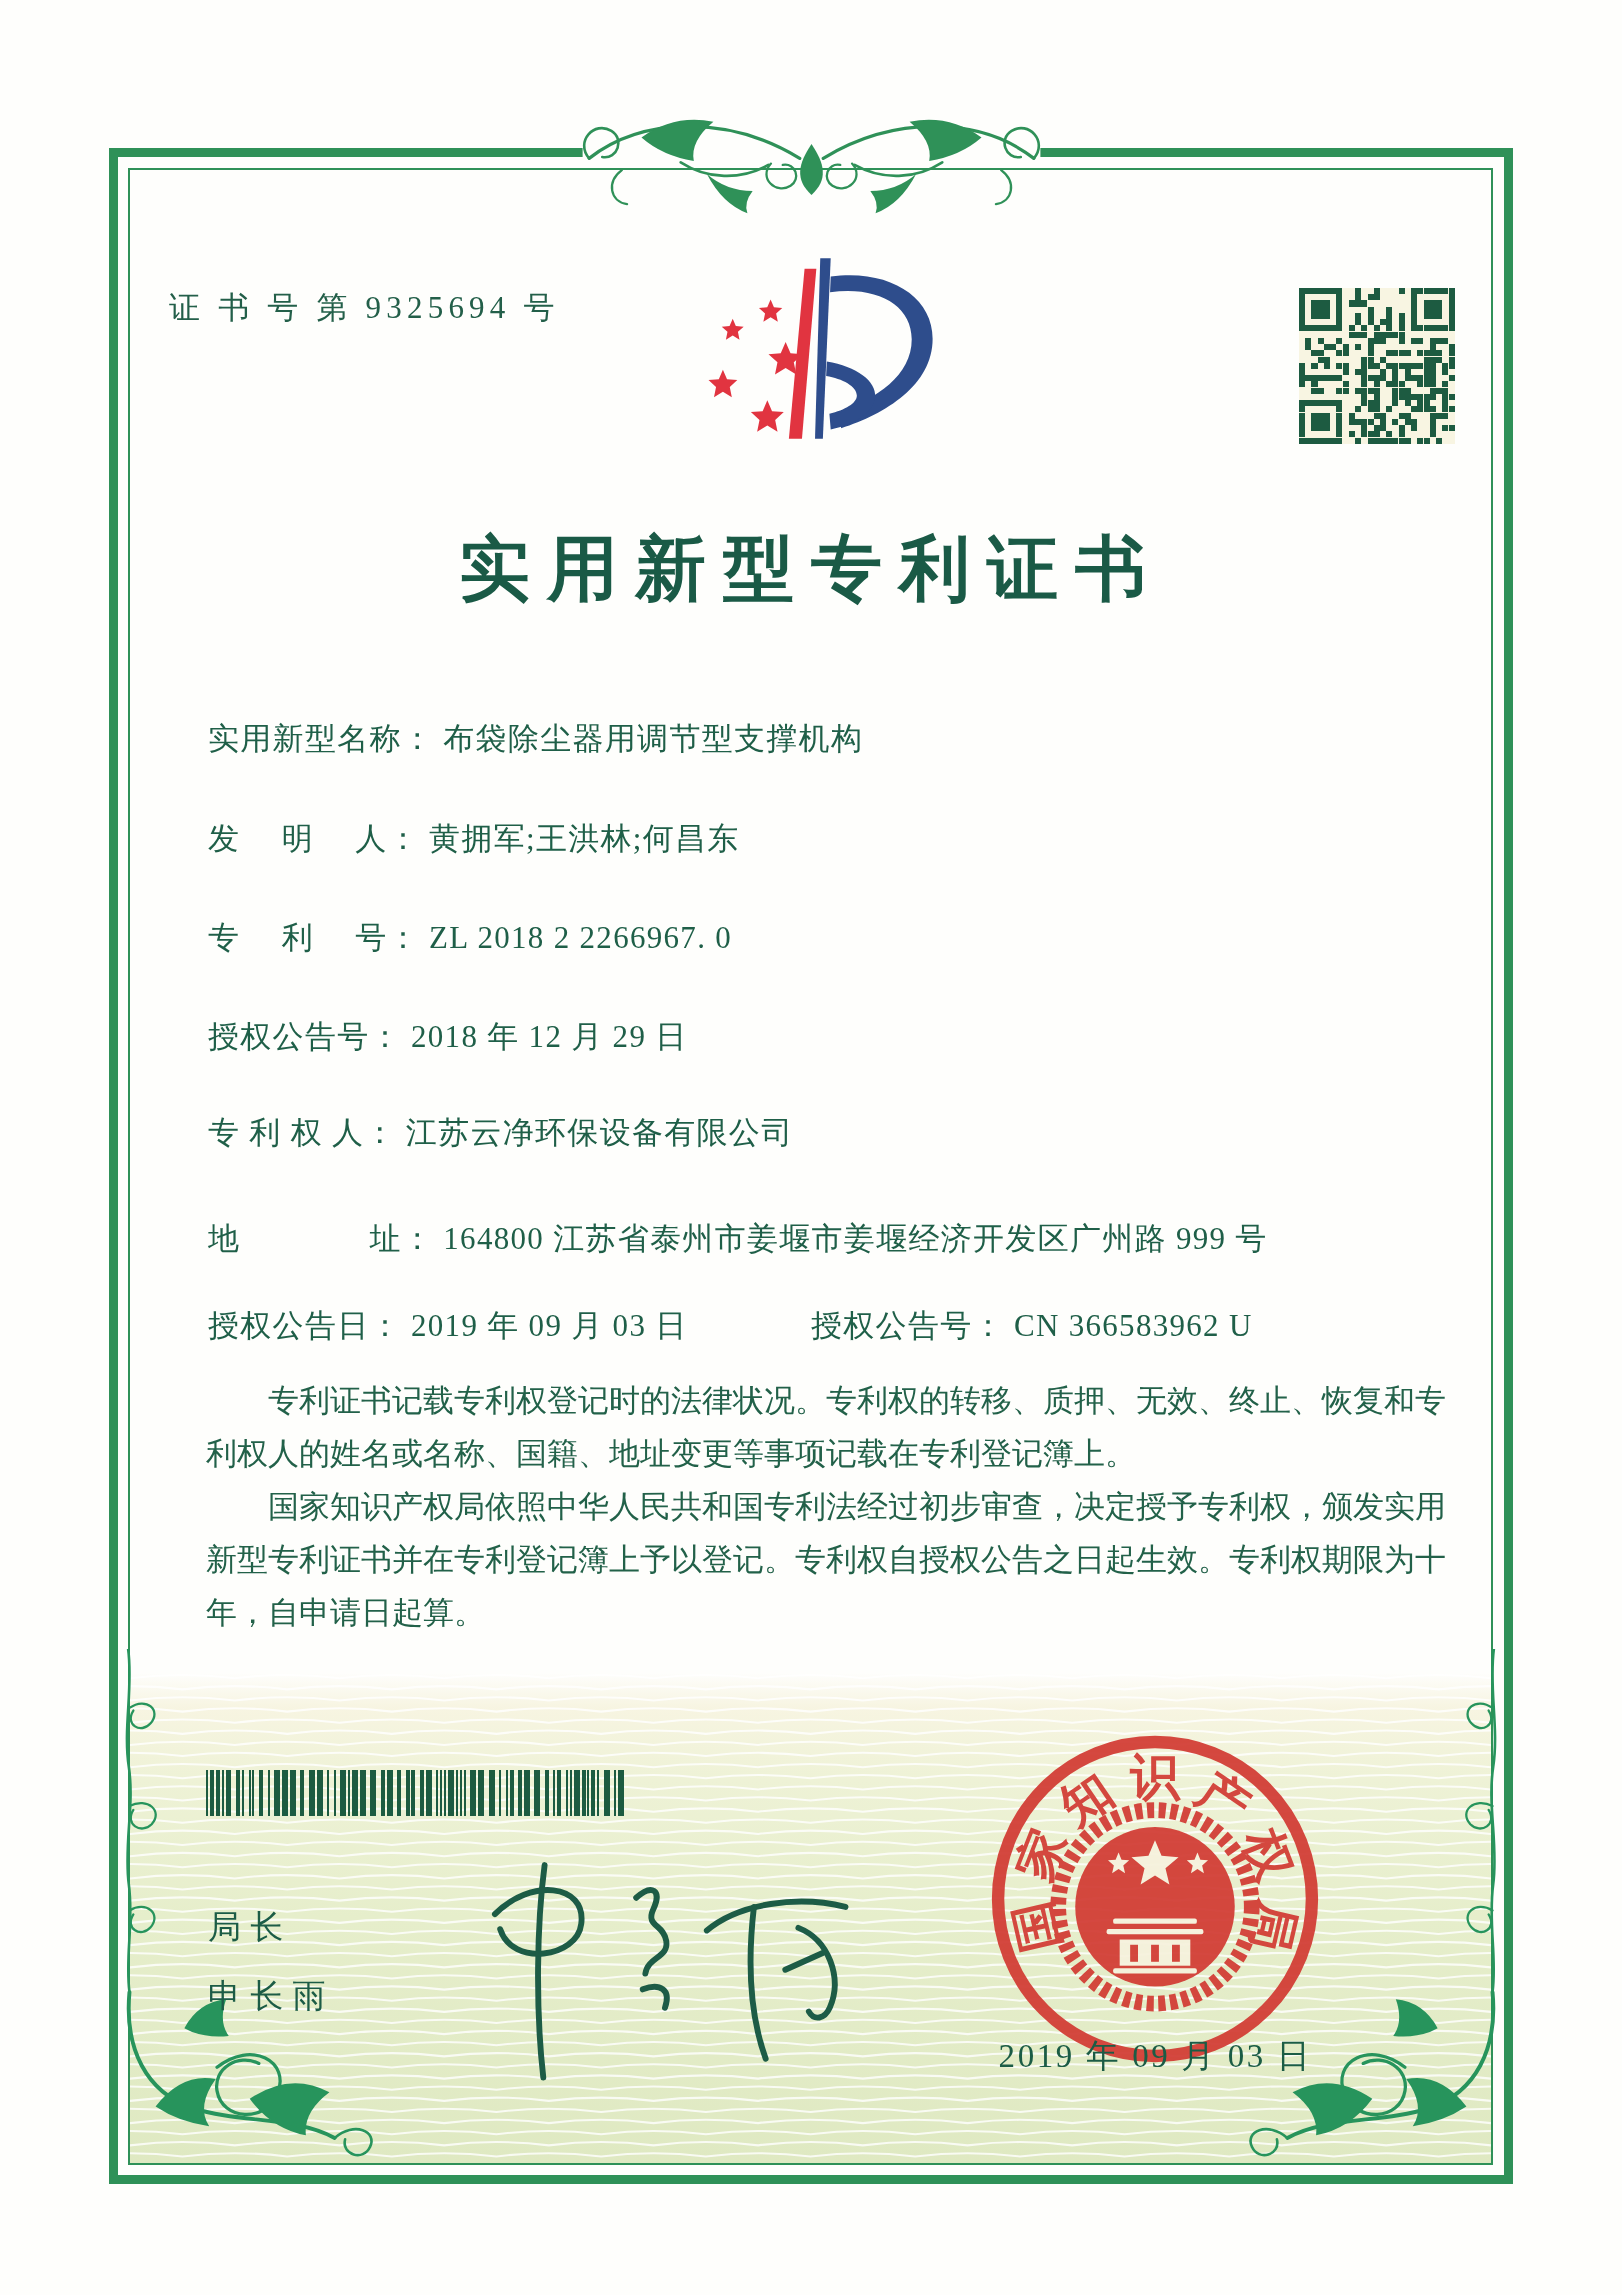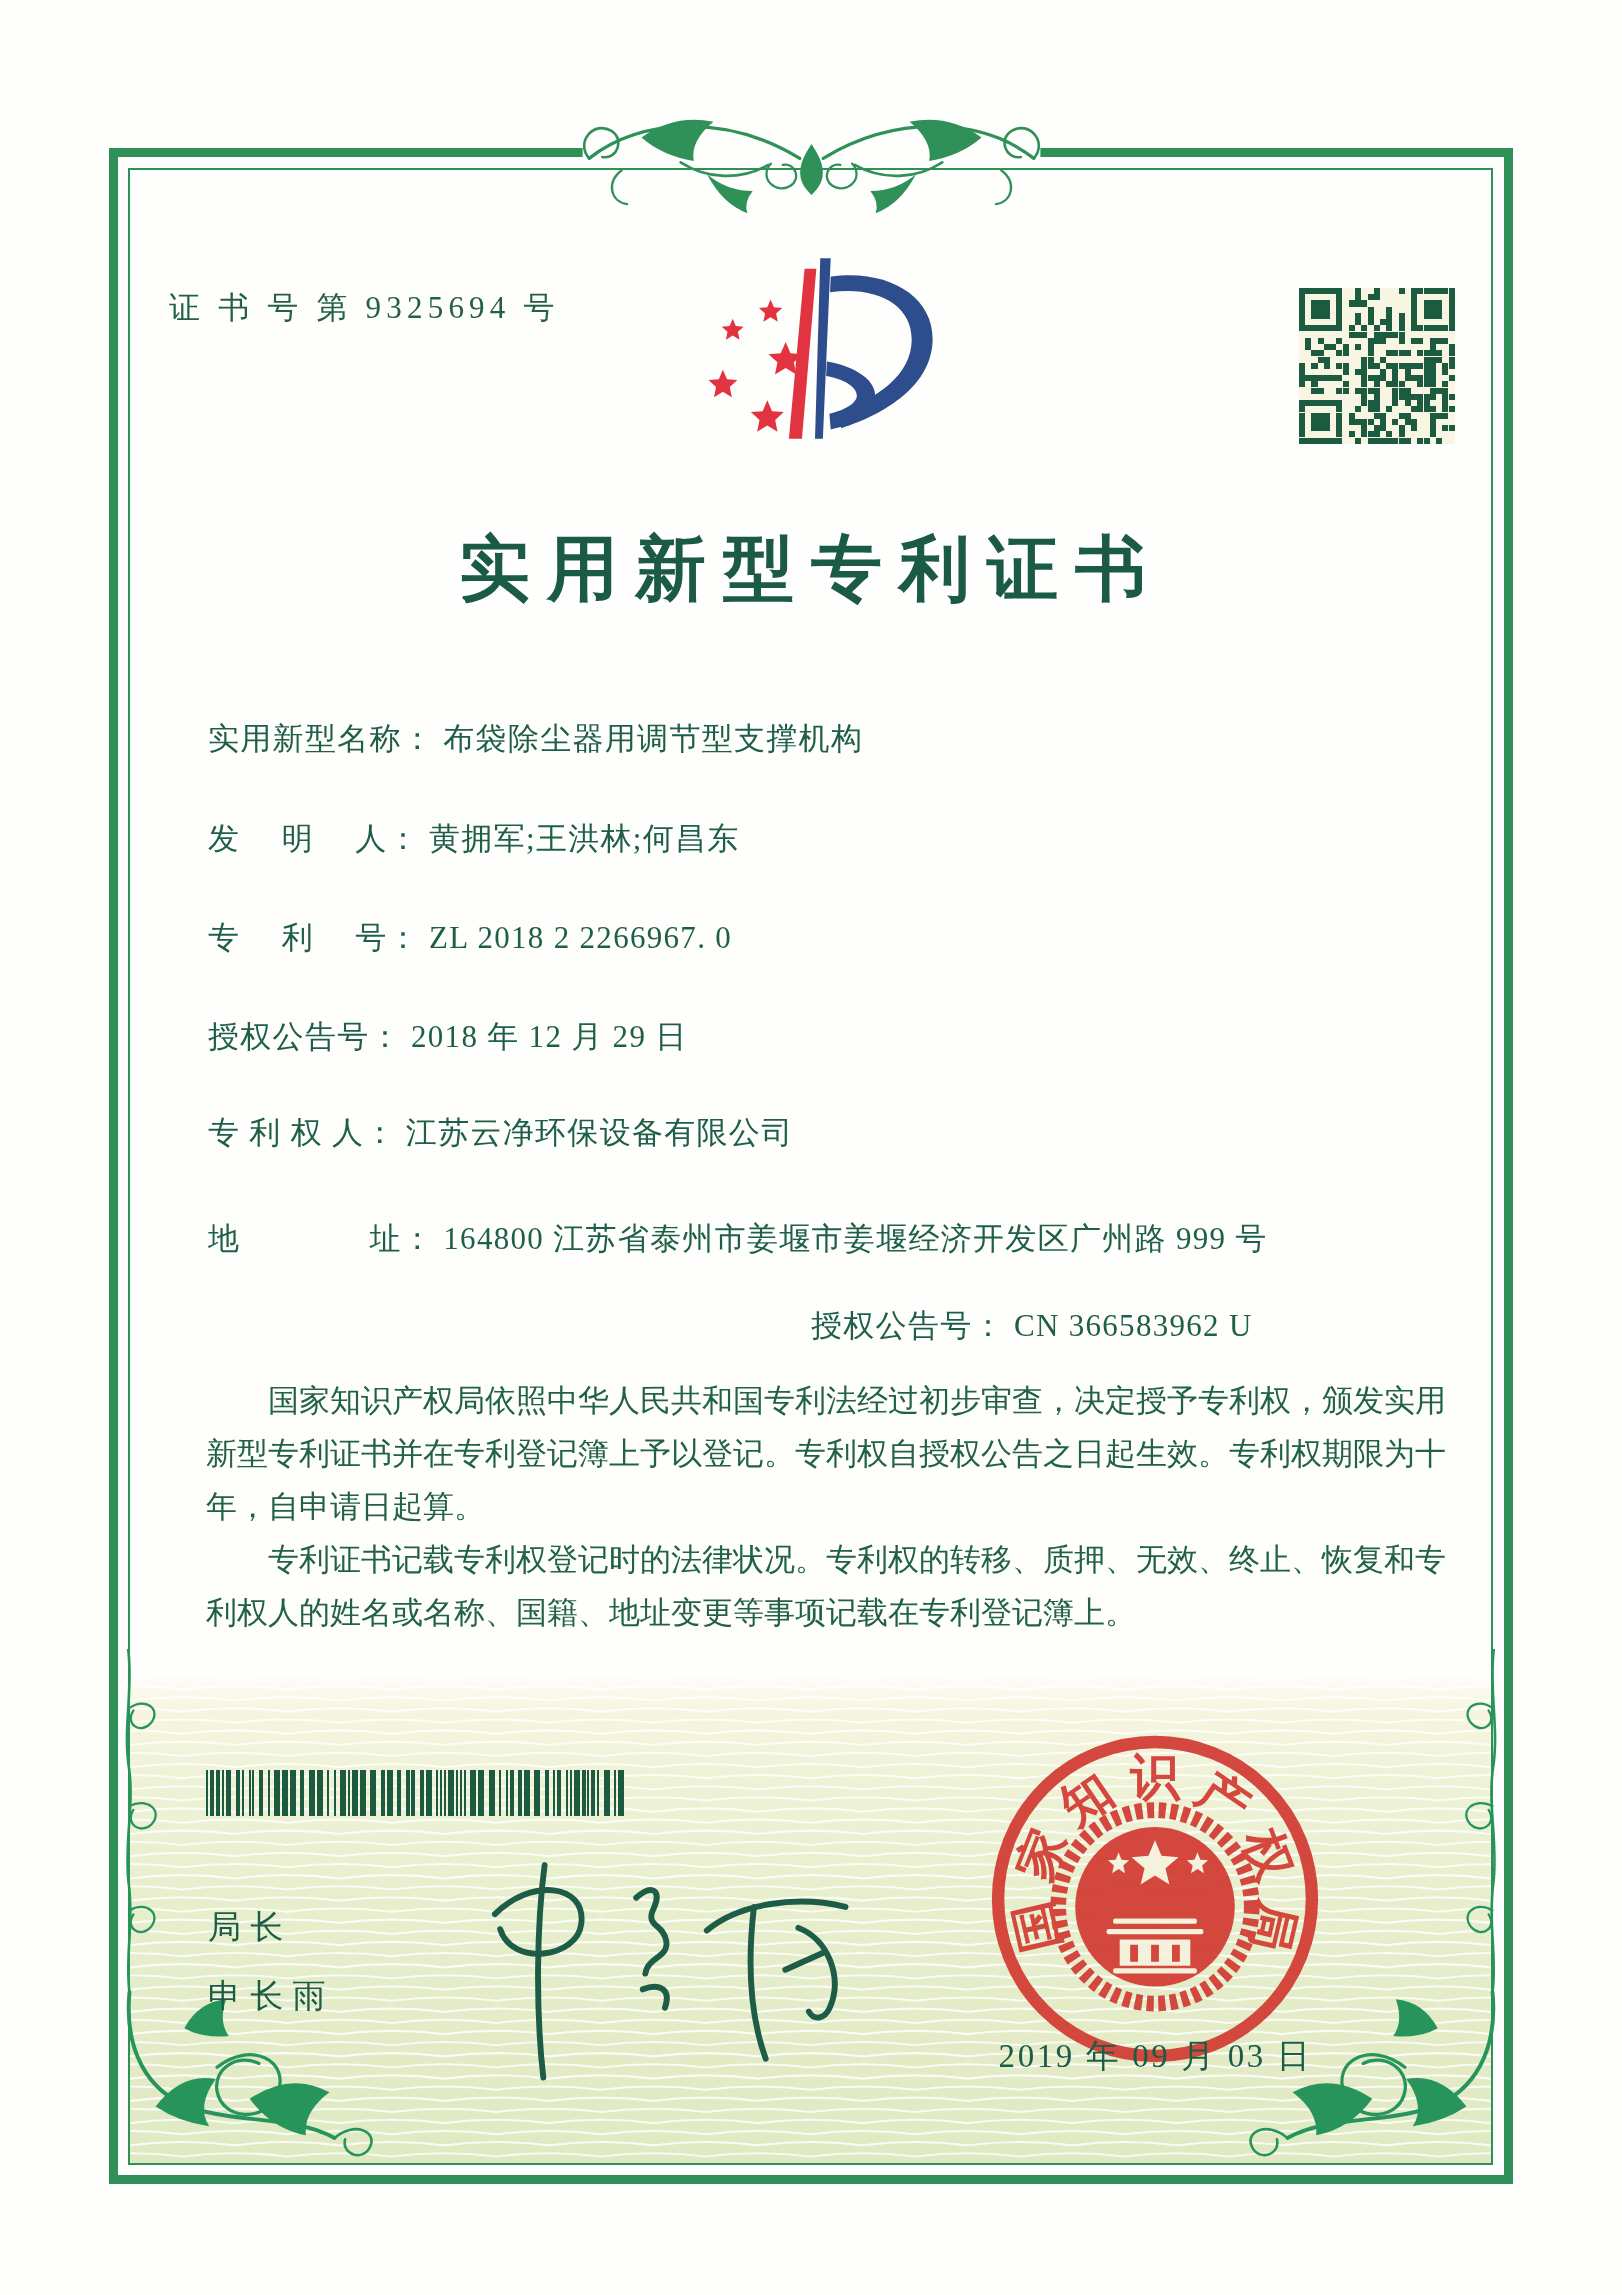--- a/index.html
+++ b/index.html
@@ -451,27 +451,30 @@
   </div>
   <div class="abs field" style="top:1016px;">
     <span class="f-label">授权公告号：</span><span class="f-value">2018 年 12 月 29 日</span>
   </div>
   <div class="abs field" style="top:1112px;">
     <span class="f-label">专 利 权 人：</span><span class="f-value">江苏云净环保设备有限公司</span>
   </div>
   <div class="abs field" style="top:1218px;">
     <span class="f-label">地　　　　址：</span><span class="f-value">164800 江苏省泰州市姜堰市姜堰经济开发区广州路 999 号</span>
   </div>
+  <div class="abs field" style="top:1305px;">
+    <span class="f-label">授权公告日：</span><span class="f-value">2019 年 09 月 03 日</span>
+  </div>
   <div class="abs field col2" style="top:1305px;">
     <span class="f-label">授权公告号：</span><span class="f-value">CN 366583962 U</span>
   </div>
 
   <div class="abs paras">
+    <p>专利证书记载专利权登记时的法律状况。专利权的转移、质押、无效、终止、恢复和专利权人的姓名或名称、国籍、地址变更等事项记载在专利登记簿上。</p>
     <p>国家知识产权局依照中华人民共和国专利法经过初步审查，决定授予专利权，颁发实用新型专利证书并在专利登记簿上予以登记。专利权自授权公告之日起生效。专利权期限为十年，自申请日起算。</p>
-    <p>专利证书记载专利权登记时的法律状况。专利权的转移、质押、无效、终止、恢复和专利权人的姓名或名称、国籍、地址变更等事项记载在专利登记簿上。</p>
   </div>
 
   <div class="abs barcode">
       <div style="position:absolute;left:0px;top:0;width:2px;height:46px;background:#1d5b41"></div>
       <div style="position:absolute;left:3.9px;top:0;width:3.9px;height:46px;background:#1d5b41"></div>
       <div style="position:absolute;left:9.8px;top:0;width:3.9px;height:46px;background:#1d5b41"></div>
       <div style="position:absolute;left:15.7px;top:0;width:2px;height:46px;background:#1d5b41"></div>
       <div style="position:absolute;left:19.6px;top:0;width:5.9px;height:46px;background:#1d5b41"></div>
       <div style="position:absolute;left:30px;top:0;width:3.9px;height:46px;background:#1d5b41"></div>
       <div style="position:absolute;left:36px;top:0;width:2px;height:46px;background:#1d5b41"></div>

